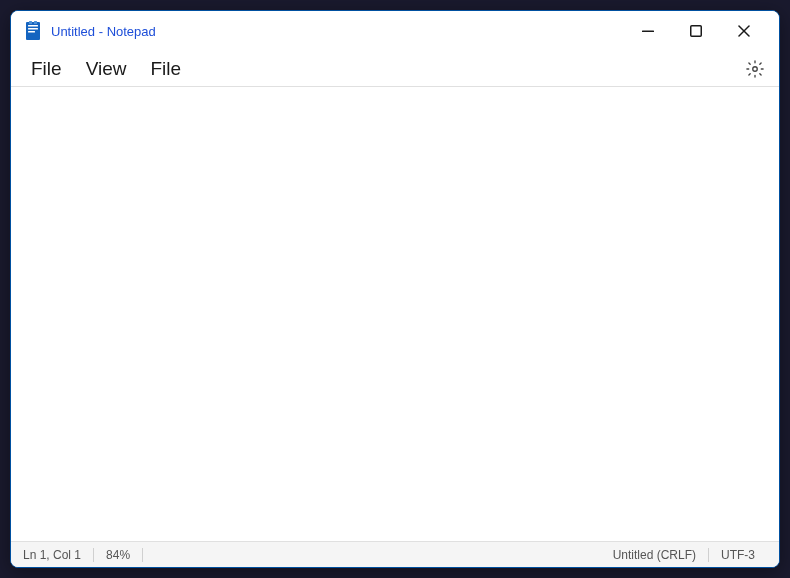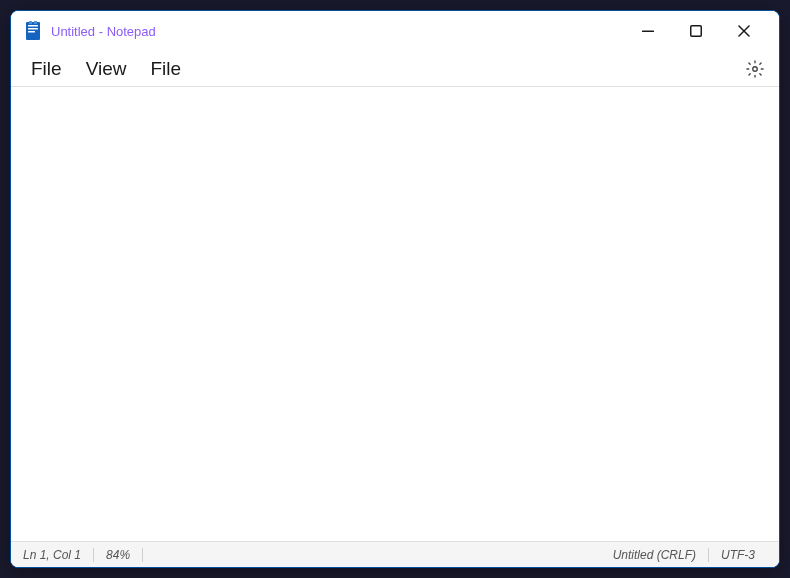--- a/index.html
+++ b/index.html
@@ -55,21 +55,21 @@
       justify-content: center;
     }
 
     .app-icon svg {
       width: 20px;
       height: 20px;
     }
 
     .title-text {
       font-size: 13px;
-      color: #8b5cf6;
+      color: #1d4ed8;
       font-weight: 400;
     }
 
     .title-bar-controls {
       display: flex;
       align-items: center;
       gap: 2px;
     }
 
     .window-btn {
@@ -162,21 +162,20 @@
       padding: 0 12px;
       flex-shrink: 0;
       gap: 0;
     }
 
     .status-item {
       font-size: 12px;
       color: #555;
       padding: 0 12px;
       border-right: 1px solid #d0d0d0;
-      font-style: italic;
     }
 
     .status-item:first-child {
       padding-left: 0;
     }
 
     .status-item:last-child {
       border-right: none;
       margin-left: auto;
     }

